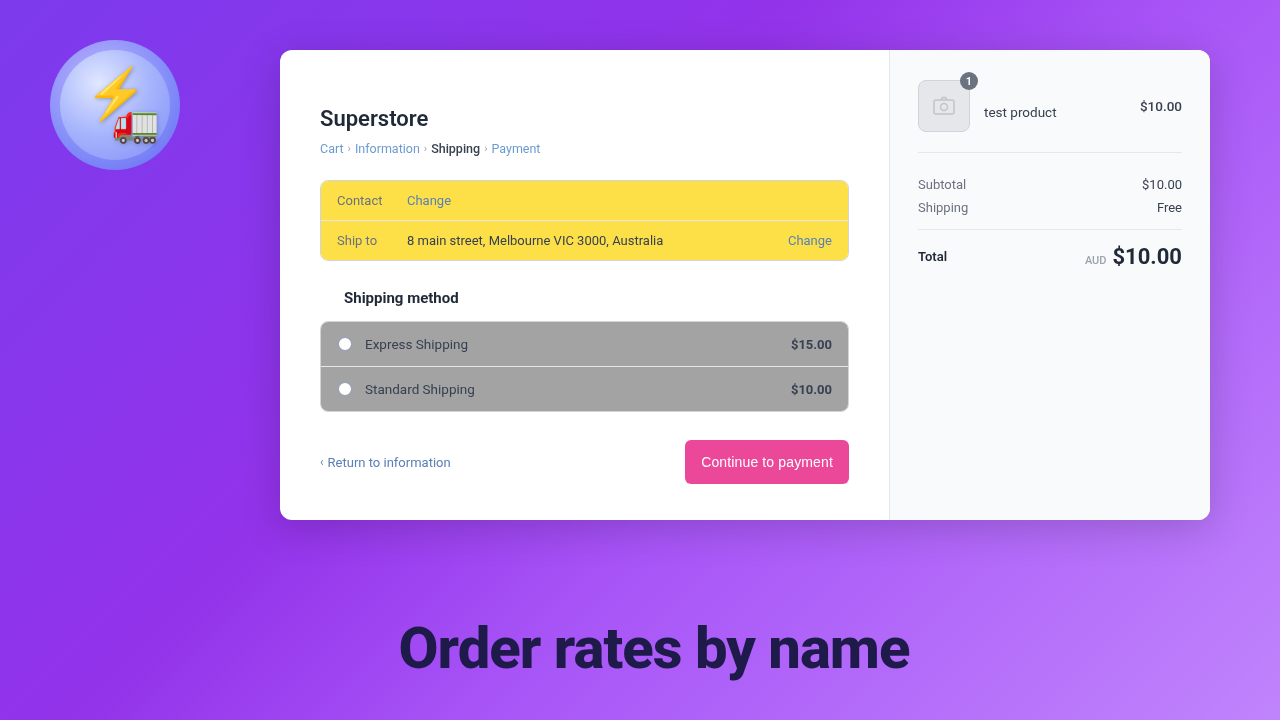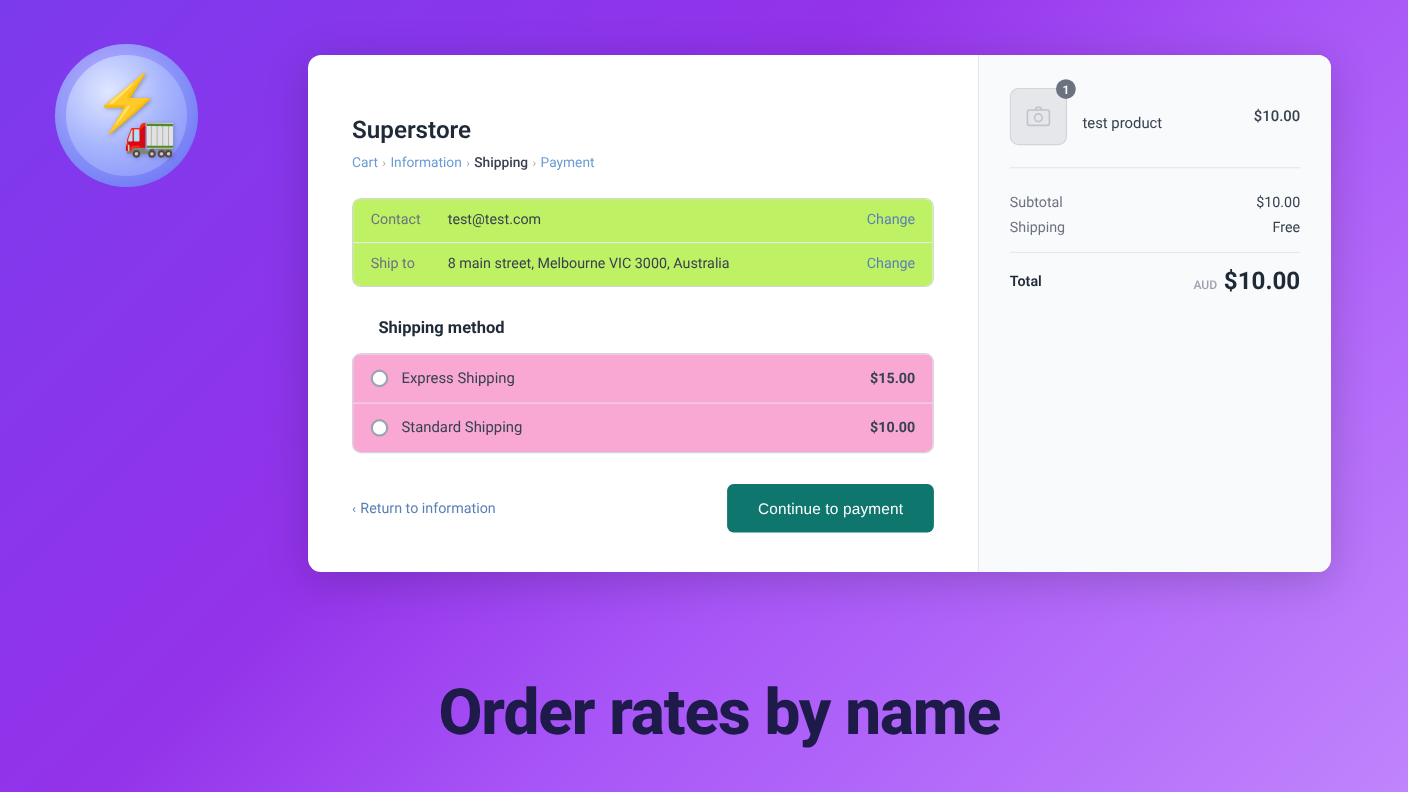--- a/index.html
+++ b/index.html
@@ -133,21 +133,21 @@
       border: 1px solid #d1d5db;
       border-radius: 8px;
       overflow: hidden;
       margin-bottom: 28px;
     }
 
     .info-row {
       display: flex;
       align-items: center;
       padding: 12px 16px;
-      background: #bef264;
+      background: #fde047;
       border-bottom: 1px solid #e5e7eb;
     }
 
     .info-row:last-child {
       border-bottom: none;
     }
 
     .info-label {
       color: #6b7280;
       font-size: 13px;
@@ -180,21 +180,21 @@
       border: 1px solid #d1d5db;
       border-radius: 8px;
       overflow: hidden;
       margin-bottom: 28px;
     }
 
     .shipping-option {
       display: flex;
       align-items: center;
       padding: 14px 16px;
-      background: #f9a8d4;
+      background: #a3a3a3;
       border-bottom: 1px solid #e5e7eb;
       gap: 12px;
     }
 
     .shipping-option:last-child {
       border-bottom: none;
     }
 
     .radio-btn {
       width: 16px;
@@ -233,25 +233,25 @@
       cursor: pointer;
       text-decoration: none;
     }
 
     .return-chevron {
       font-size: 12px;
       color: #5b80b6;
     }
 
     .continue-btn {
-      background: #0f766e;
+      background: #ec4899;
       color: #fff;
       border: none;
       border-radius: 6px;
-      padding: 14px 28px;
+      padding: 14px 16px;
       font-size: 14px;
       font-weight: 500;
       cursor: pointer;
       letter-spacing: 0.01em;
     }
 
     
     .right-panel {
       width: 320px;
       padding: 30px 28px;
@@ -411,21 +411,20 @@
         <span class="breadcrumb-item">Information</span>
         <span class="breadcrumb-sep">›</span>
         <span class="breadcrumb-item active">Shipping</span>
         <span class="breadcrumb-sep">›</span>
         <span class="breadcrumb-item">Payment</span>
       </div>
 
       <div class="info-box">
         <div class="info-row">
           <span class="info-label">Contact</span>
-          <span class="info-value">test@test.com</span>
           <a class="change-link">Change</a>
         </div>
         <div class="info-row">
           <span class="info-label">Ship to</span>
           <span class="info-value">8 main street, Melbourne VIC 3000, Australia</span>
           <a class="change-link">Change</a>
         </div>
       </div>
 
       <div class="shipping-method-title">Shipping method</div>

